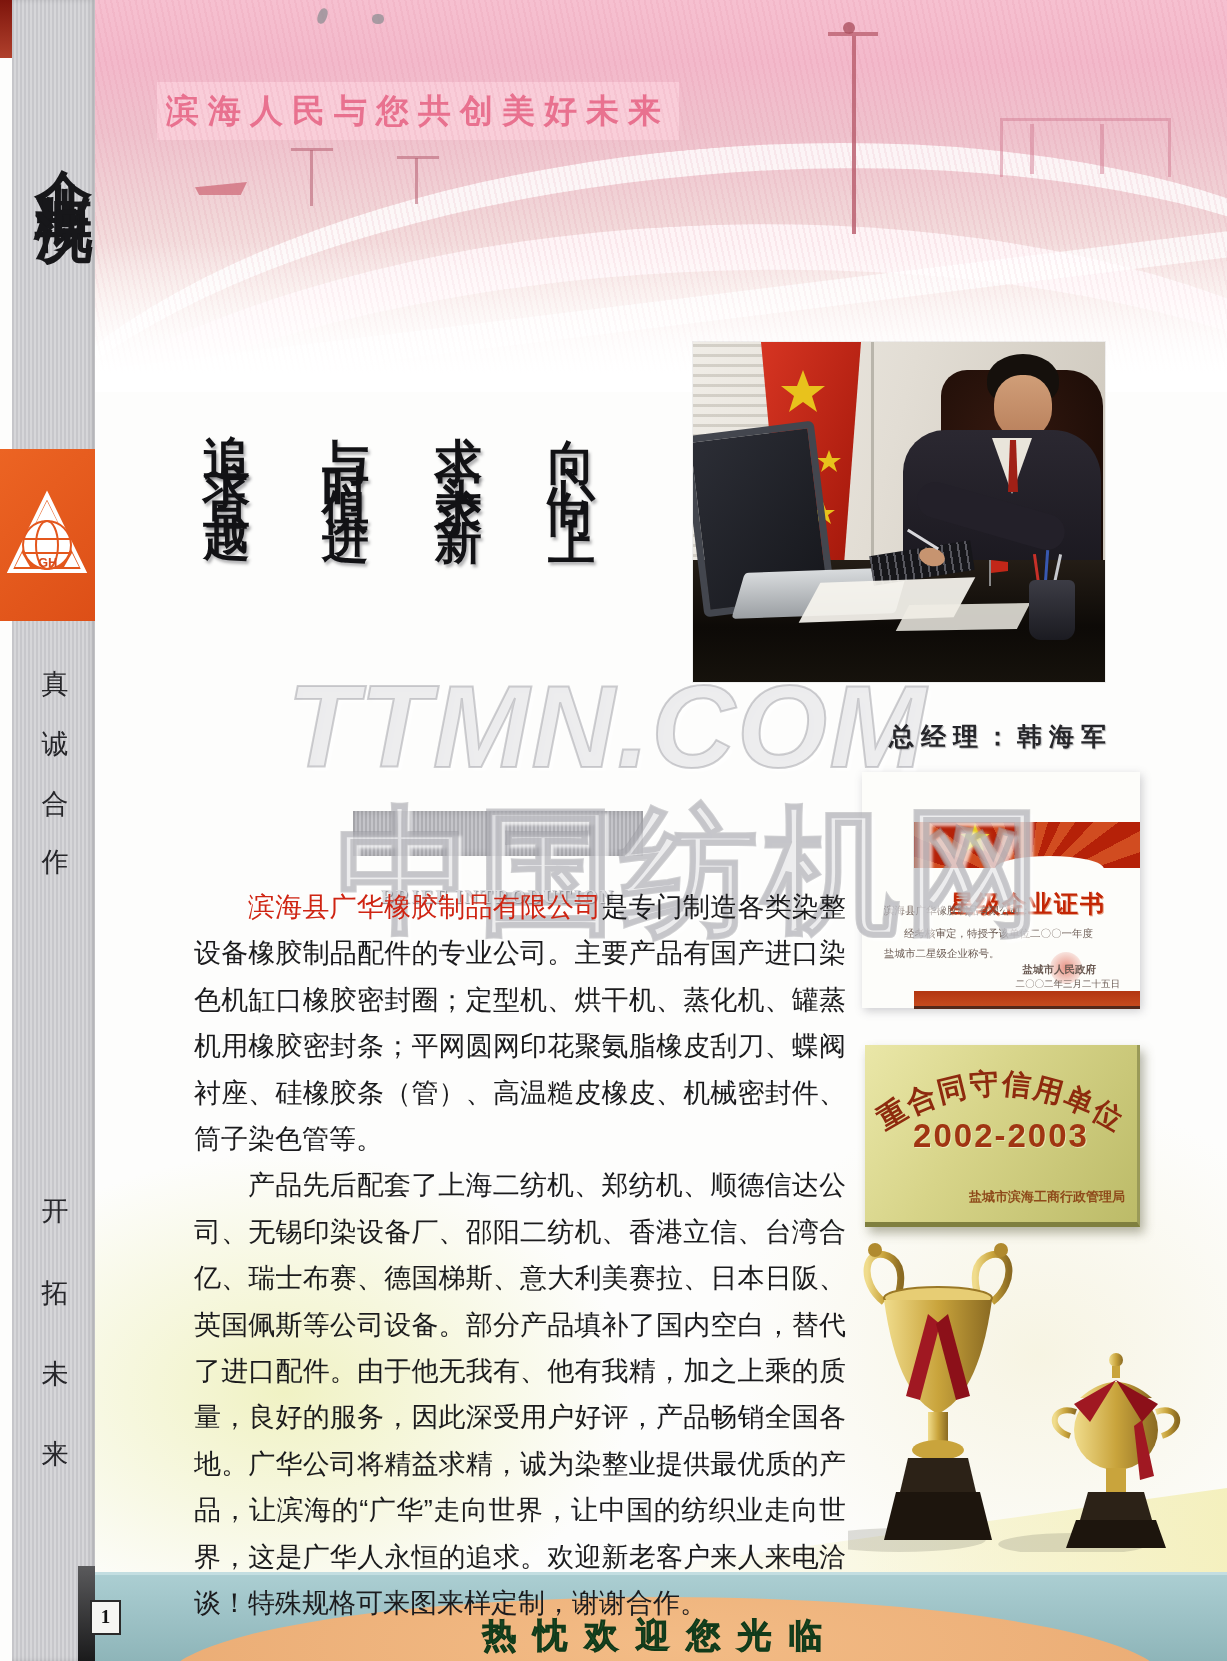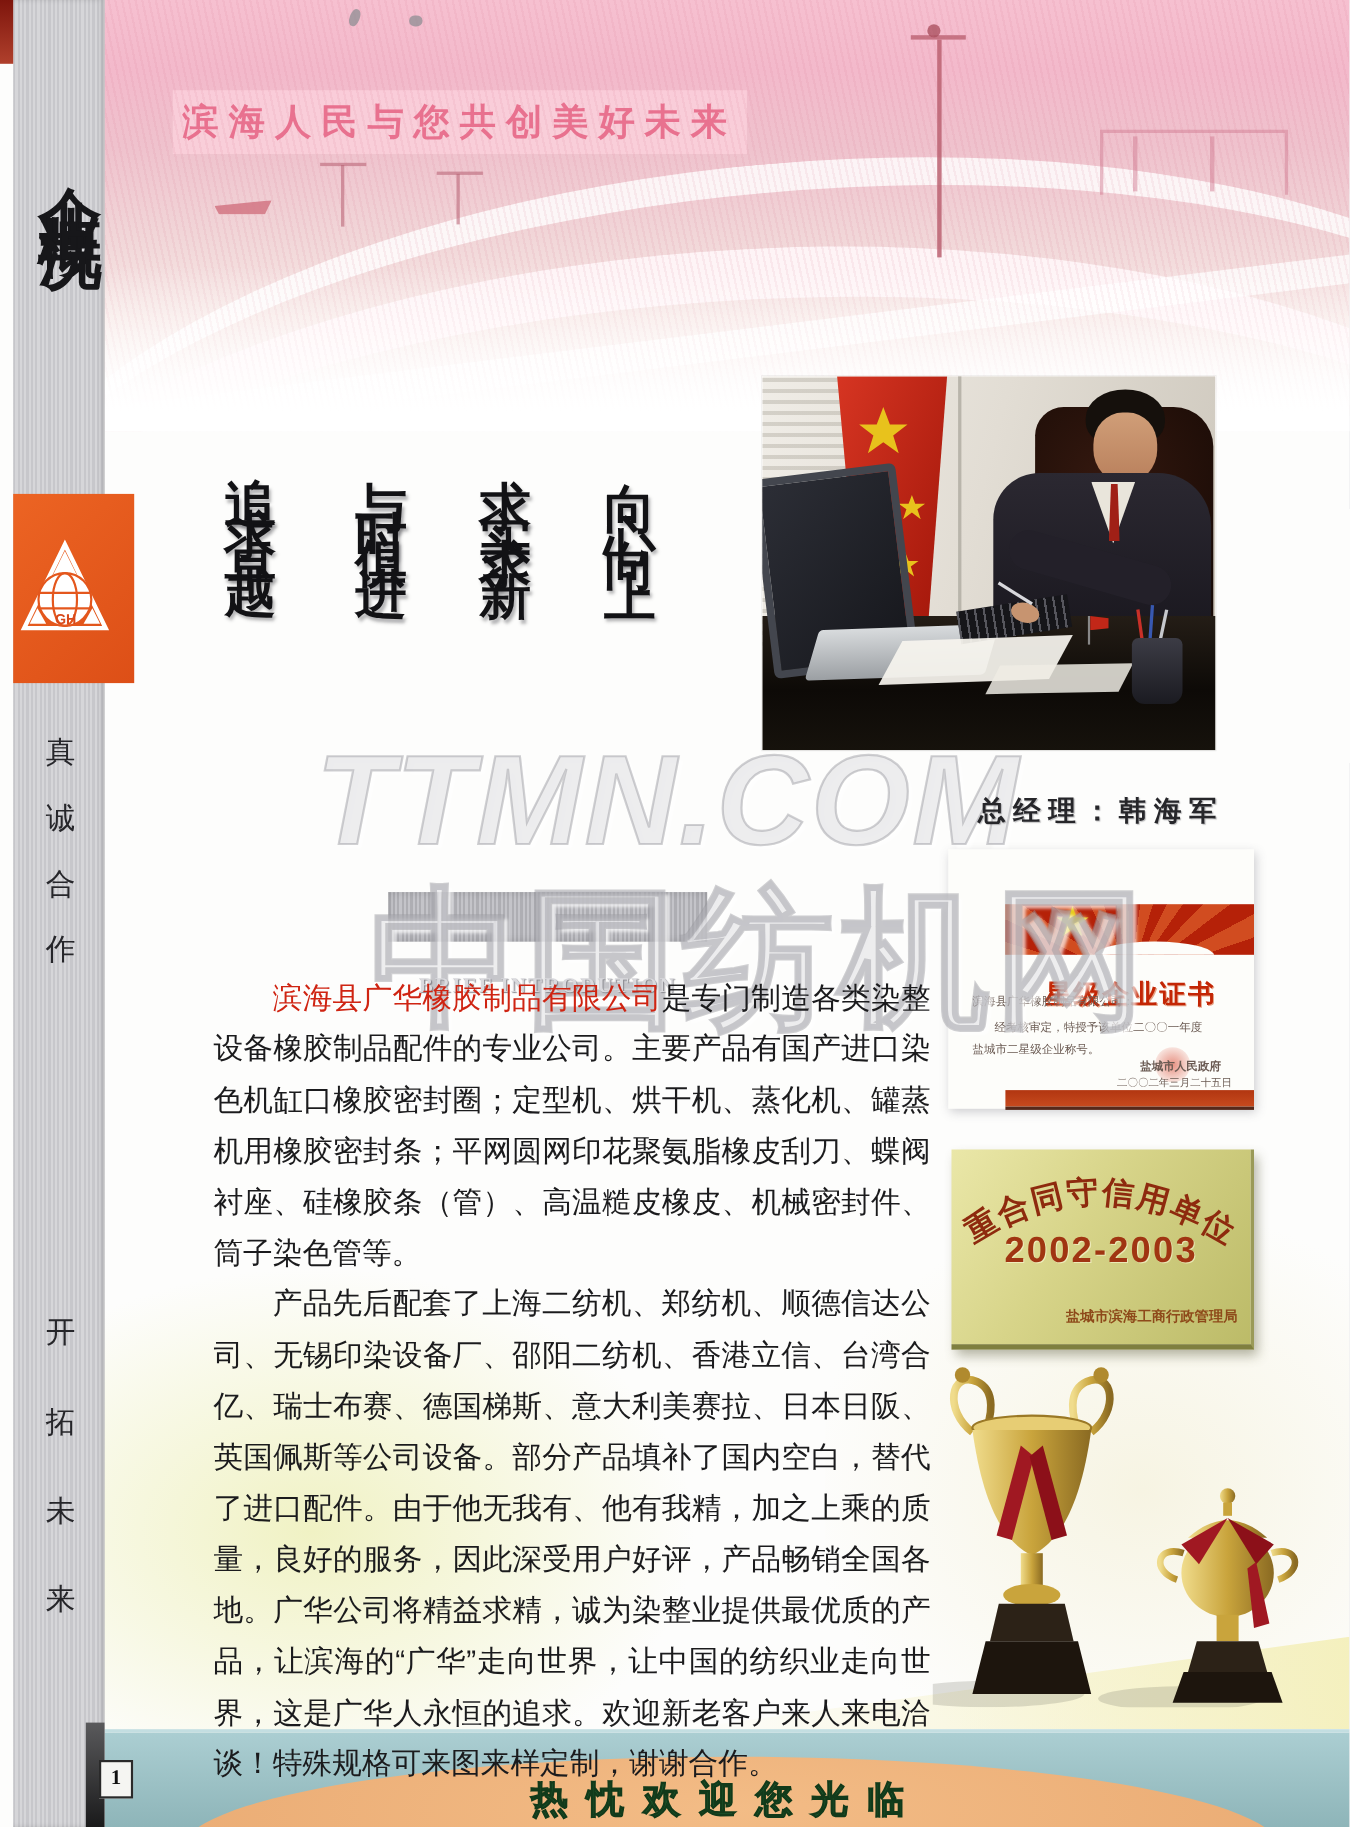--- a/index.html
+++ b/index.html
@@ -8,21 +8,21 @@
   .abs{position:absolute;}
 
   
   .sidebar{left:12px;top:0;width:83px;height:1661px;z-index:2;
     background:repeating-linear-gradient(90deg,#c7c7cb 0 2px,#d6d6d9 2px 4px);
     box-shadow:inset -3px 0 5px rgba(0,0,0,.12);}
   .corner-mark{left:0;top:0;width:12px;height:58px;background:linear-gradient(#7e150c,#b0402c);z-index:3;}
   .sidebar-title{left:24px;top:122px;writing-mode:vertical-rl;text-orientation:upright;
     font-family:"Liberation Serif",serif;font-weight:bold;font-size:58px;letter-spacing:14px;
     color:#17171a;z-index:3;}
-  .logo-block{left:12px;top:449px;width:110px;height:172px;background:linear-gradient(135deg,#ec6423,#dd4f17);z-index:3;}
+  .logo-block{left:0;top:449px;width:95px;height:172px;background:linear-gradient(135deg,#ec6423,#dd4f17);z-index:3;}
   .motto{writing-mode:vertical-rl;text-orientation:upright;font-family:"Liberation Serif",serif;
     color:#26262a;font-size:27px;z-index:3;}
   .motto-top{left:37px;top:648px;letter-spacing:60px;}
   .motto-bottom{left:37px;top:1178px;letter-spacing:80px;}
 
   
   .banner{left:95px;top:0;width:1132px;height:392px;overflow:hidden;z-index:0;
     background:linear-gradient(180deg,#f6c0d0 0%,#f3b9cb 16%,#efc2cd 34%,#f1d6d8 55%,#f8ebe8 76%,#ffffff 97%);}
   .road1{left:-120px;top:148px;width:1500px;height:640px;border-radius:50%;
     border-top:26px solid rgba(255,255,255,.8);transform:rotate(-5deg);}
@@ -275,21 +275,21 @@
   <div class="abs cert">
     <div class="abs cert-banner">
       <div class="abs cert-arc"></div>
     </div>
     <div class="abs cert-star">★</div>
     <div class="abs cert-title">星级企业证书</div>
     <div class="abs cert-small" style="left:22px;top:132px;">滨海县广华橡胶制品有限公司：</div>
     <div class="abs cert-small" style="left:42px;top:155px;">经考核审定，特授予该单位二〇〇一年度</div>
     <div class="abs cert-small" style="left:22px;top:175px;text-align:right;">盐城市二星级企业称号。</div>
     <div class="abs cert-seal"></div>
-    <div class="abs cert-small" style="right:30px;top:191px;font-weight:bold;">盐城市人民政府</div>
+    <div class="abs cert-small" style="right:44px;top:191px;font-weight:bold;">盐城市人民政府</div>
     <div class="abs cert-small" style="right:20px;top:206px;font-size:9.5px;">二〇〇二年三月二十五日</div>
     <div class="abs cert-strip"></div>
   </div>
 
   <div class="abs plaque">
     <svg class="abs" style="left:0;top:0;" width="272" height="115" viewBox="0 0 272 115">
       <path id="plarc" d="M 22,84 Q 133,12 250,86" fill="none"></path>
       <text font-size="29" font-weight="bold" fill="#8e2a0e" letter-spacing="2" font-family="Liberation Serif, serif">
         <textPath href="#plarc" startOffset="50%" text-anchor="middle">重合同守信用单位</textPath>
       </text>

